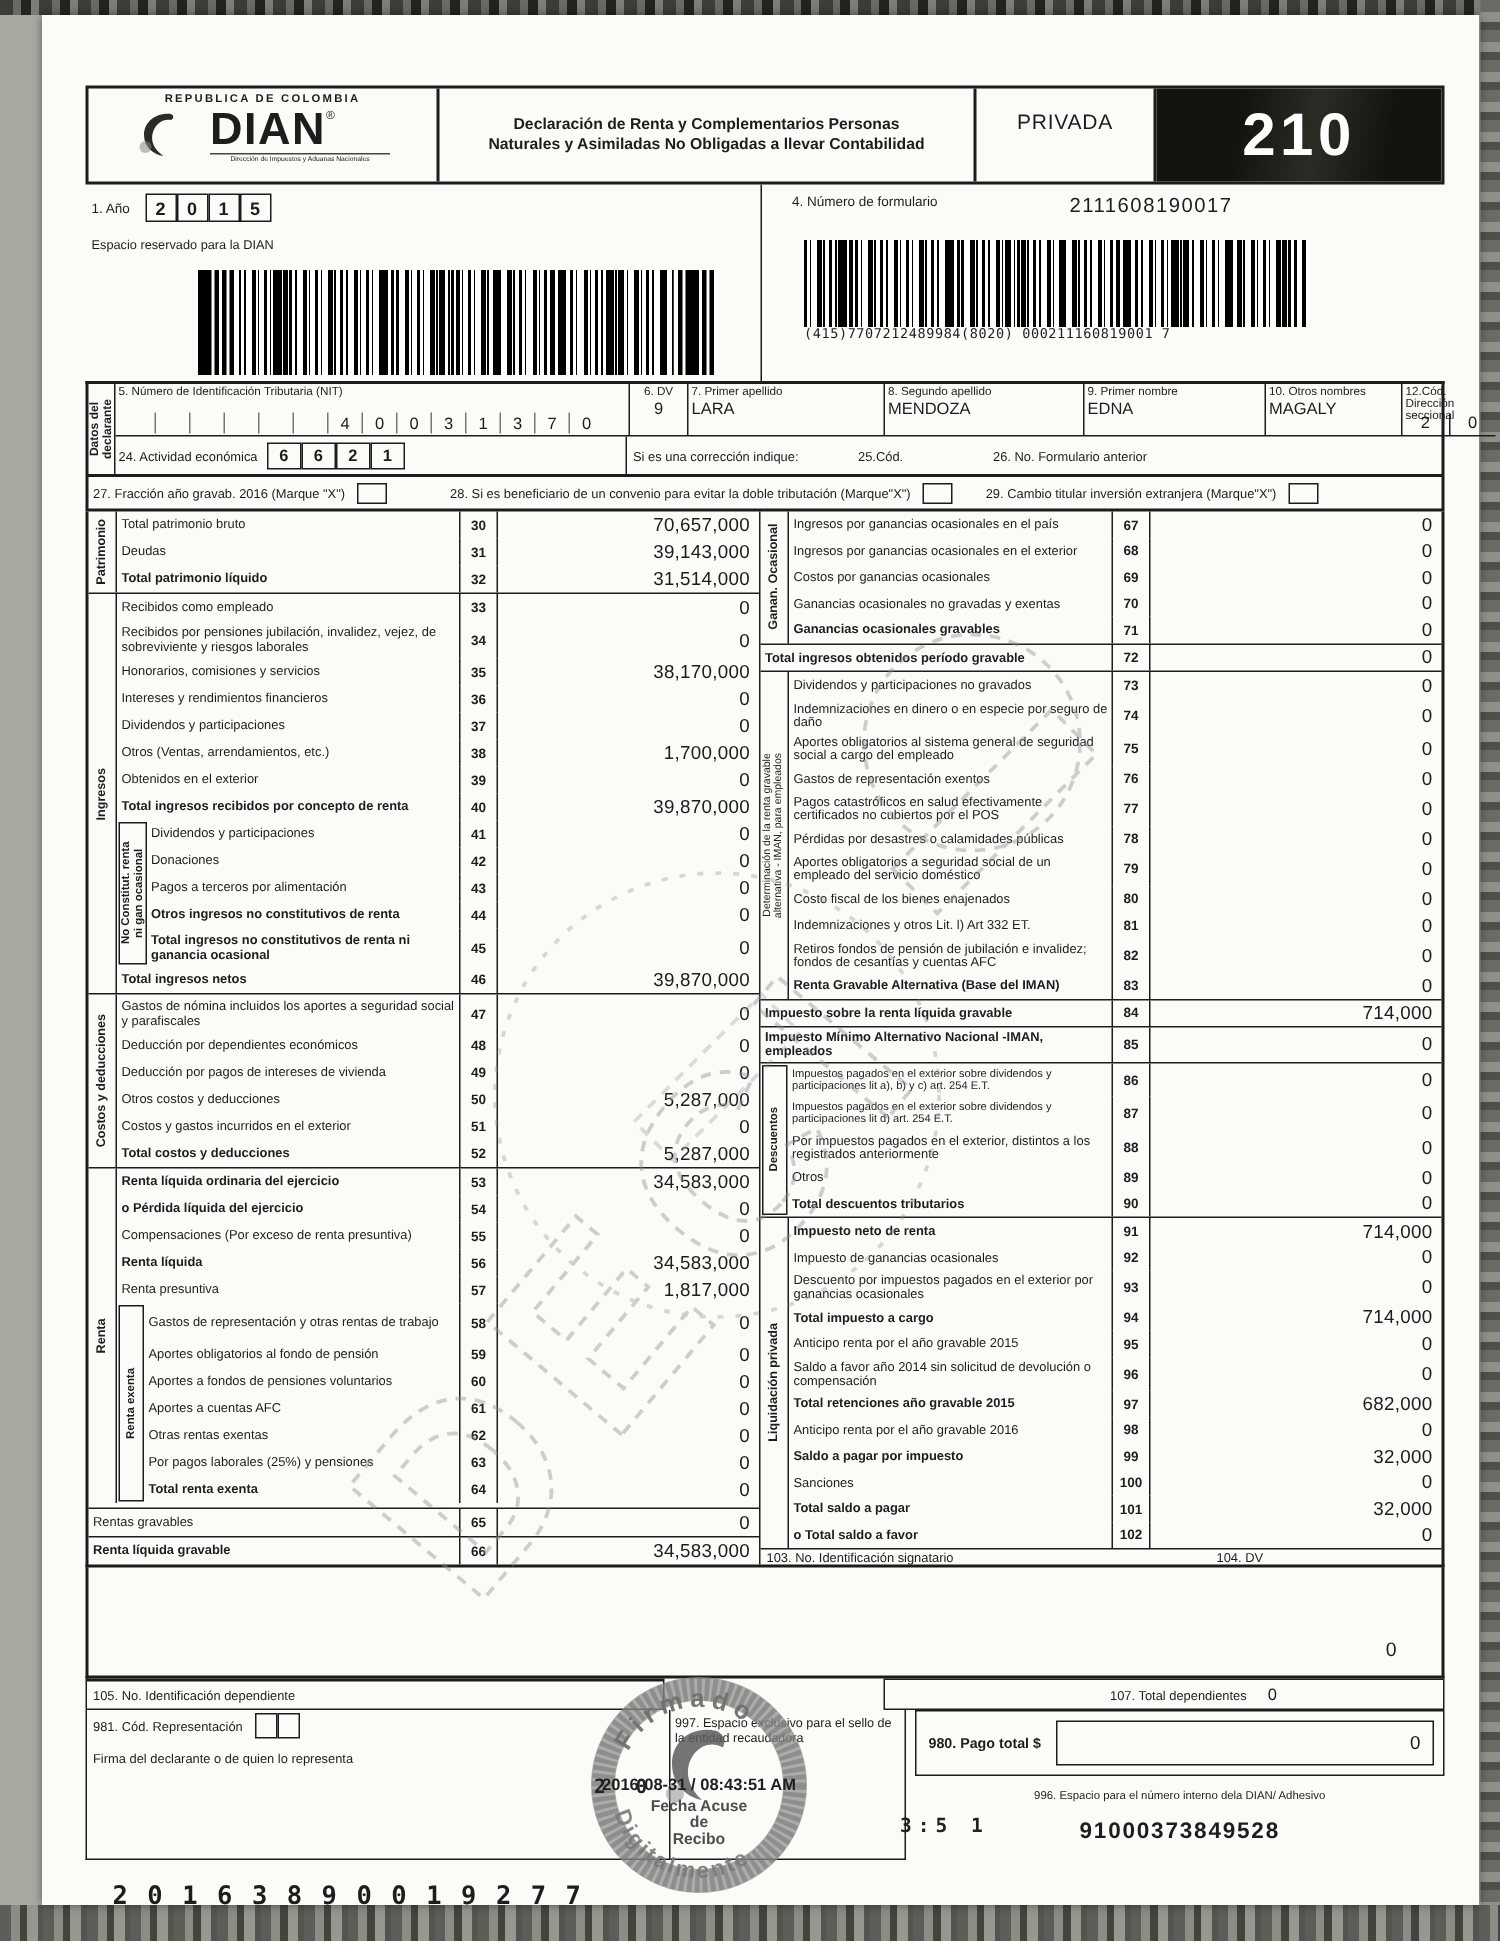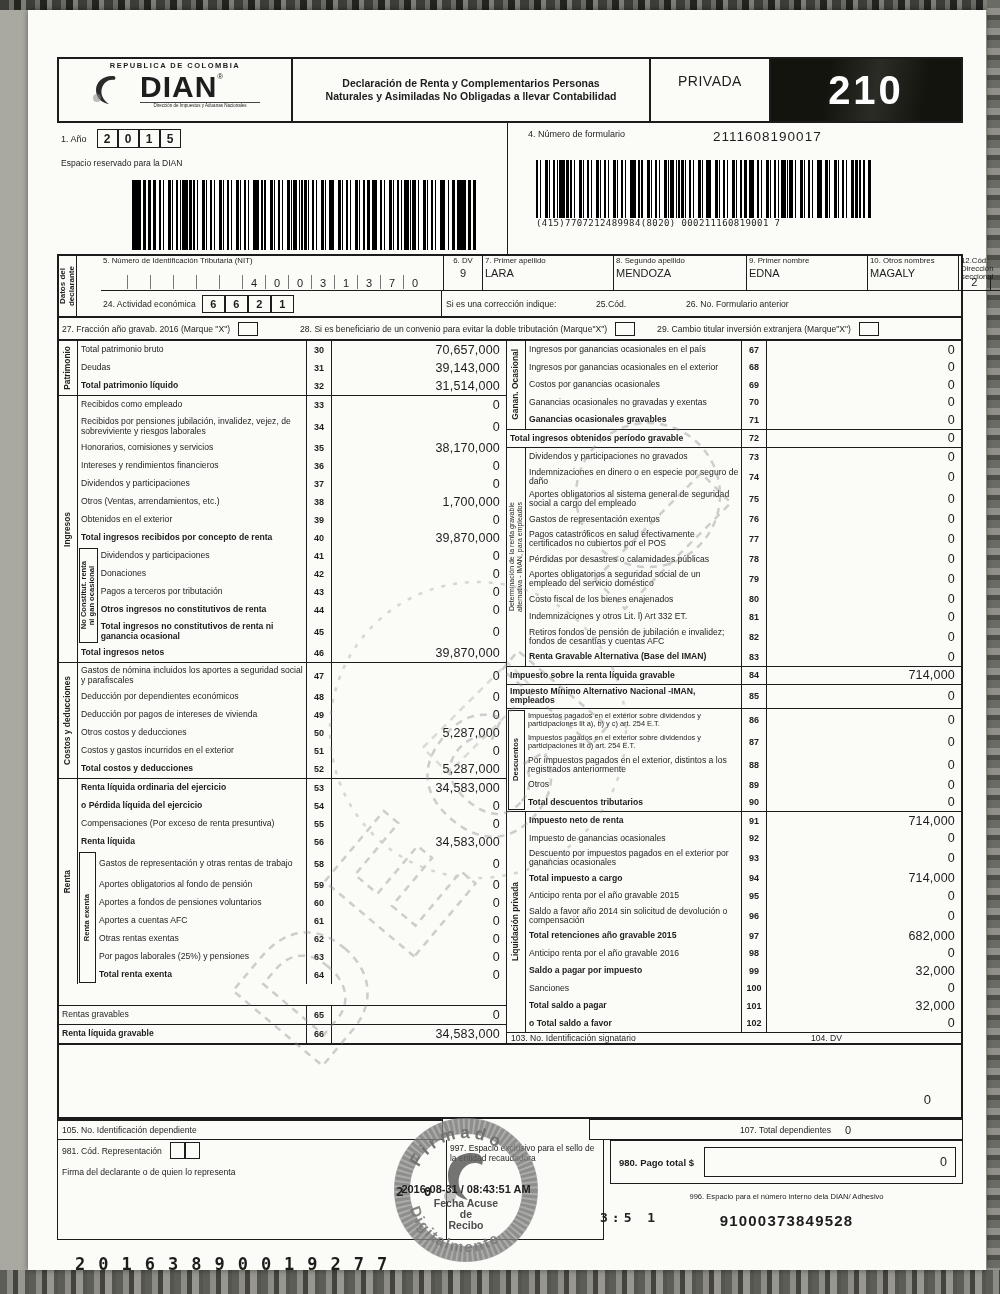--- a/index.html
+++ b/index.html
@@ -40,21 +40,21 @@
      repeating-linear-gradient(90deg,rgba(0,0,0,0) 0 23px,#000 23px 26px,rgba(0,0,0,0) 26px 31px,#000 31px 33px,rgba(0,0,0,0) 33px 37px);}
   .bc1{width:290px;height:70px;}
   .fnline{display:flex;align-items:flex-start;gap:88px;margin-left:10px;}
   .fnlabel{font-size:9px;}
   .fnvalue{font-size:13.5px;letter-spacing:1px;}
   .bc2wrap{margin:16px 0 0 18px;width:340px;}
   .bc2{width:336px;height:58px;}
   .bc2txt{font-size:9px;font-family:"DejaVu Sans Mono",monospace;letter-spacing:.4px;white-space:nowrap;margin-top:0;}
 
   
-  .decl{display:flex;border-top:2px solid #1c1c1c;border-left:2px solid #1c1c1c;border-right:2px solid #1c1c1c;gap:24px;}
+  .decl{display:flex;border-top:2px solid #1c1c1c;border-left:2px solid #1c1c1c;border-right:2px solid #1c1c1c;}
   .decl-rail{width:17px;border-right:1px solid #1c1c1c;display:flex;align-items:center;justify-content:center;}
   .vtxt{writing-mode:vertical-rl;transform:rotate(180deg);font-size:8px;font-weight:bold;text-align:center;white-space:pre;line-height:1.1;}
   .dgrid{flex:1;}
   .drow1{display:flex;height:34px;border-bottom:1px solid #1c1c1c;}
   .dcell{position:relative;border-left:1px solid #1c1c1c;padding:1px 2px;}
   .dcell:first-child{border-left:none;}
   .dlab{font-size:7.8px;line-height:1.05;}
   .dval{font-size:11px;font-weight:normal;margin-top:2px;}
   .c-nit{width:338px;}
   .nitcells{display:flex;position:absolute;bottom:1px;left:4px;}
@@ -379,21 +379,21 @@
     <div class="lbl">Dividendos y participaciones</div>
     <div class="nb">41</div>
     <div class="val">0</div>
   </div>
                   <div class="row">
     <div class="lbl">Donaciones</div>
     <div class="nb">42</div>
     <div class="val">0</div>
   </div>
                   <div class="row">
-    <div class="lbl">Pagos a terceros por tributación</div>
+    <div class="lbl">Pagos a terceros por alimentación</div>
     <div class="nb">43</div>
     <div class="val">0</div>
   </div>
                   <div class="row b">
     <div class="lbl">Otros ingresos no constitutivos de renta</div>
     <div class="nb">44</div>
     <div class="val">0</div>
   </div>
                   <div class="row h2 b">
     <div class="lbl">Total ingresos no constitutivos de renta ni ganancia ocasional</div>
@@ -463,20 +463,25 @@
   </div>
               <div class="row">
     <div class="lbl">Compensaciones (Por exceso de renta presuntiva)</div>
     <div class="nb">55</div>
     <div class="val">0</div>
   </div>
               <div class="row b">
     <div class="lbl">Renta líquida</div>
     <div class="nb">56</div>
     <div class="val">34,583,000</div>
+  </div>
+              <div class="row">
+    <div class="lbl">Renta presuntiva</div>
+    <div class="nb">57</div>
+    <div class="val">1,817,000</div>
   </div>
               <div class="grp">
                 <div class="grail">
                   <span class="vtxt">Renta exenta</span>
                 </div>
                 <div class="grows">
                   <div class="row h2">
     <div class="lbl">Gastos de representación y otras rentas de trabajo</div>
     <div class="nb">58</div>
     <div class="val">0</div>

